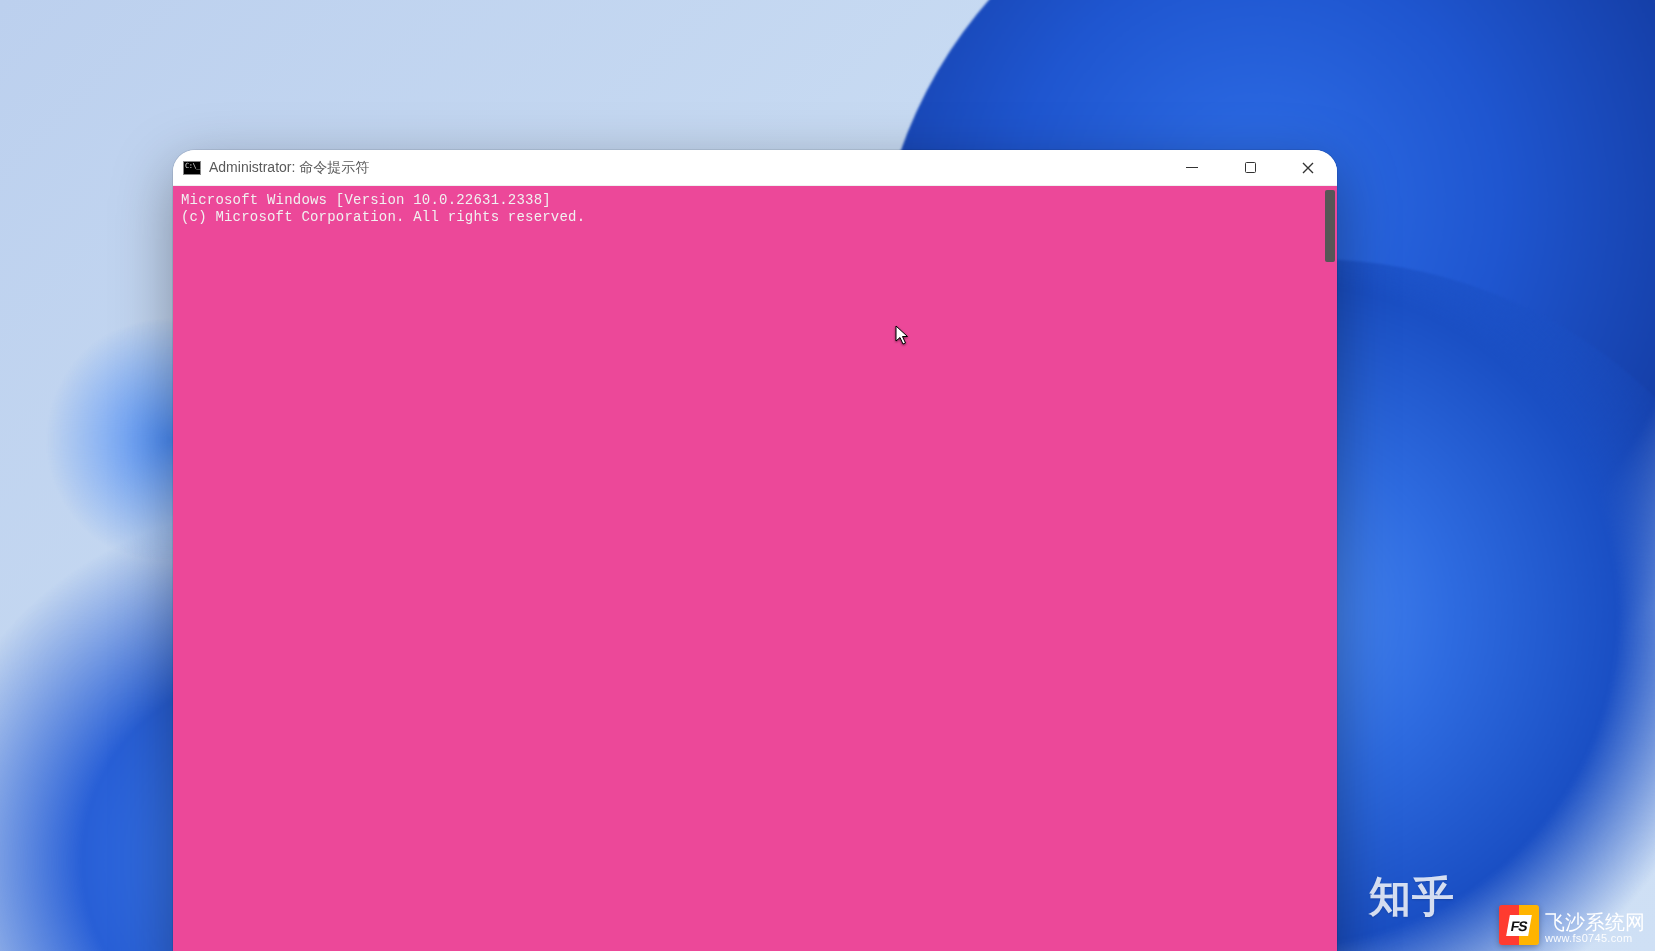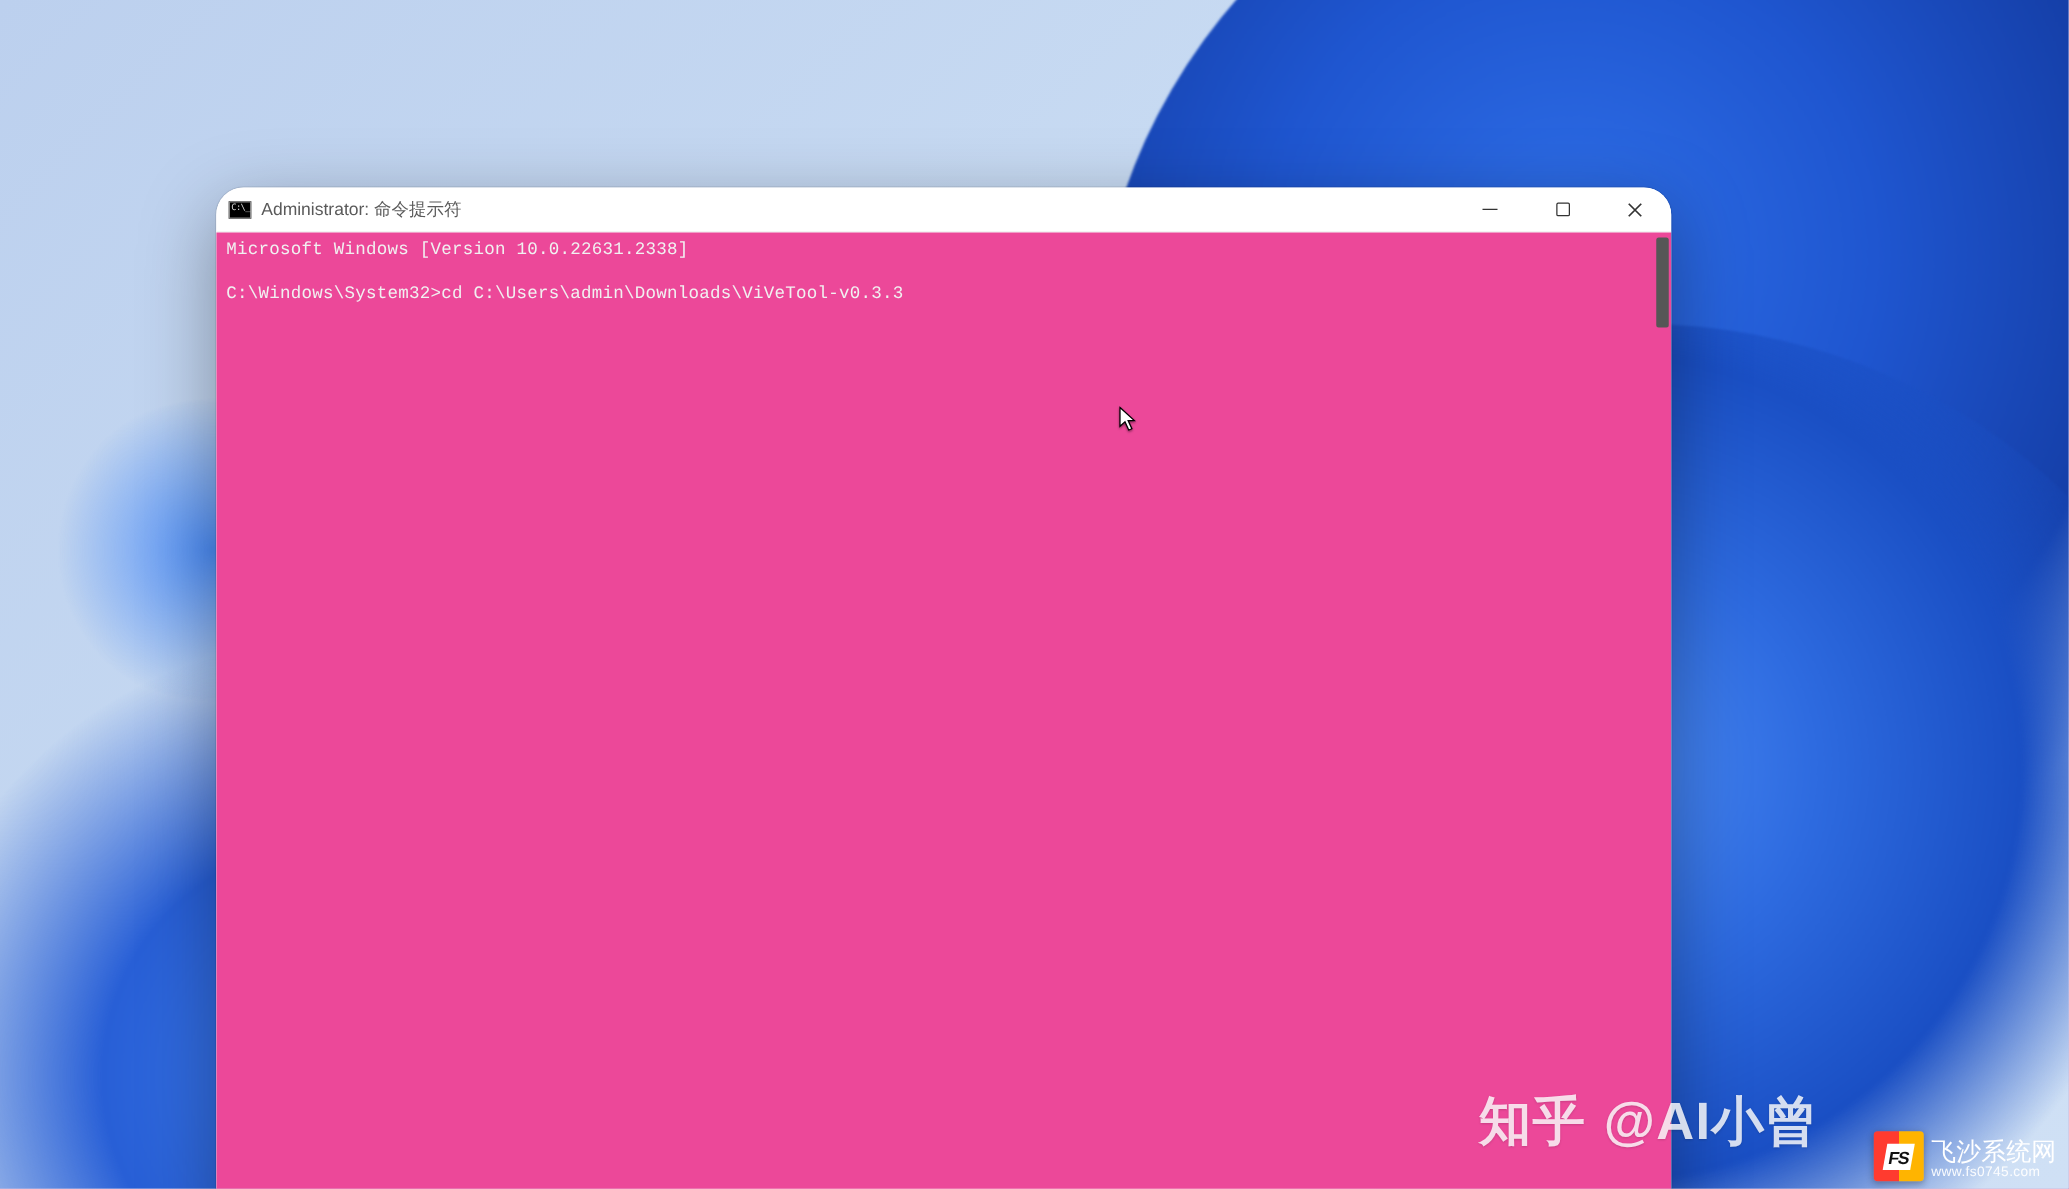--- a/index.html
+++ b/index.html
@@ -193,33 +193,32 @@
       </div>
     <div class="win-btn close">
       <svg viewBox="0 0 12 12">
           <path d="M1 1 L11 11 M11 1 L1 11" stroke="currentColor" stroke-width="1.4" fill="none"></path>
         </svg>
     </div>
   </div>
 
   <div class="terminal">
     <div class="term-line">Microsoft Windows [Version 10.0.22631.2338]</div>
-    <div class="term-line prompt-line"><span class="prompt">C:\Windows\System32&gt;</span><span class="cmd">cd C:\Users\admin\Downloads\ViVeTool-v0.3.3</span></div>
+    <div class="term-line">(c) Microsoft Corporation. All rights reserved.</div>
 
     <div class="term-scrollbar"></div>
   </div>
 </div>
 
 <svg class="cursor-svg" viewBox="0 0 16 22">
   <path d="M1 1 L1 16 L5 12.5 L8 19 L10.5 18 L7.5 11.5 L12.5 11.5 Z" fill="#ffffff" stroke="#000000" stroke-width="1"></path>
 </svg>
 
 <div class="wm-zhihu">
   <span class="zhihu-word">知乎</span>
-  <span class="zhihu-word">@AI小曾</span>
 </div>
 
 <div class="wm-site">
   <div class="wm-site-badge">
     <span class="wm-site-badge-inner">FS</span>
   </div>
   <div class="wm-site-text">
     <span class="cn">飞沙系统网</span>
     <span class="url">www.fs0745.com</span>
   </div>

